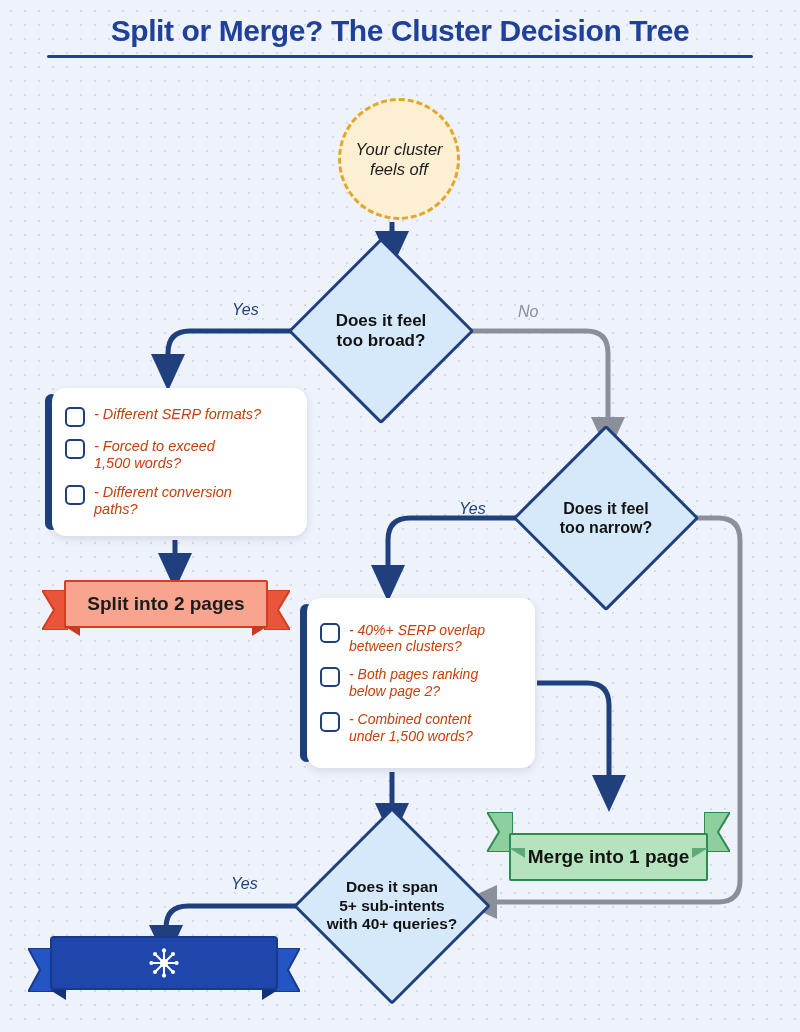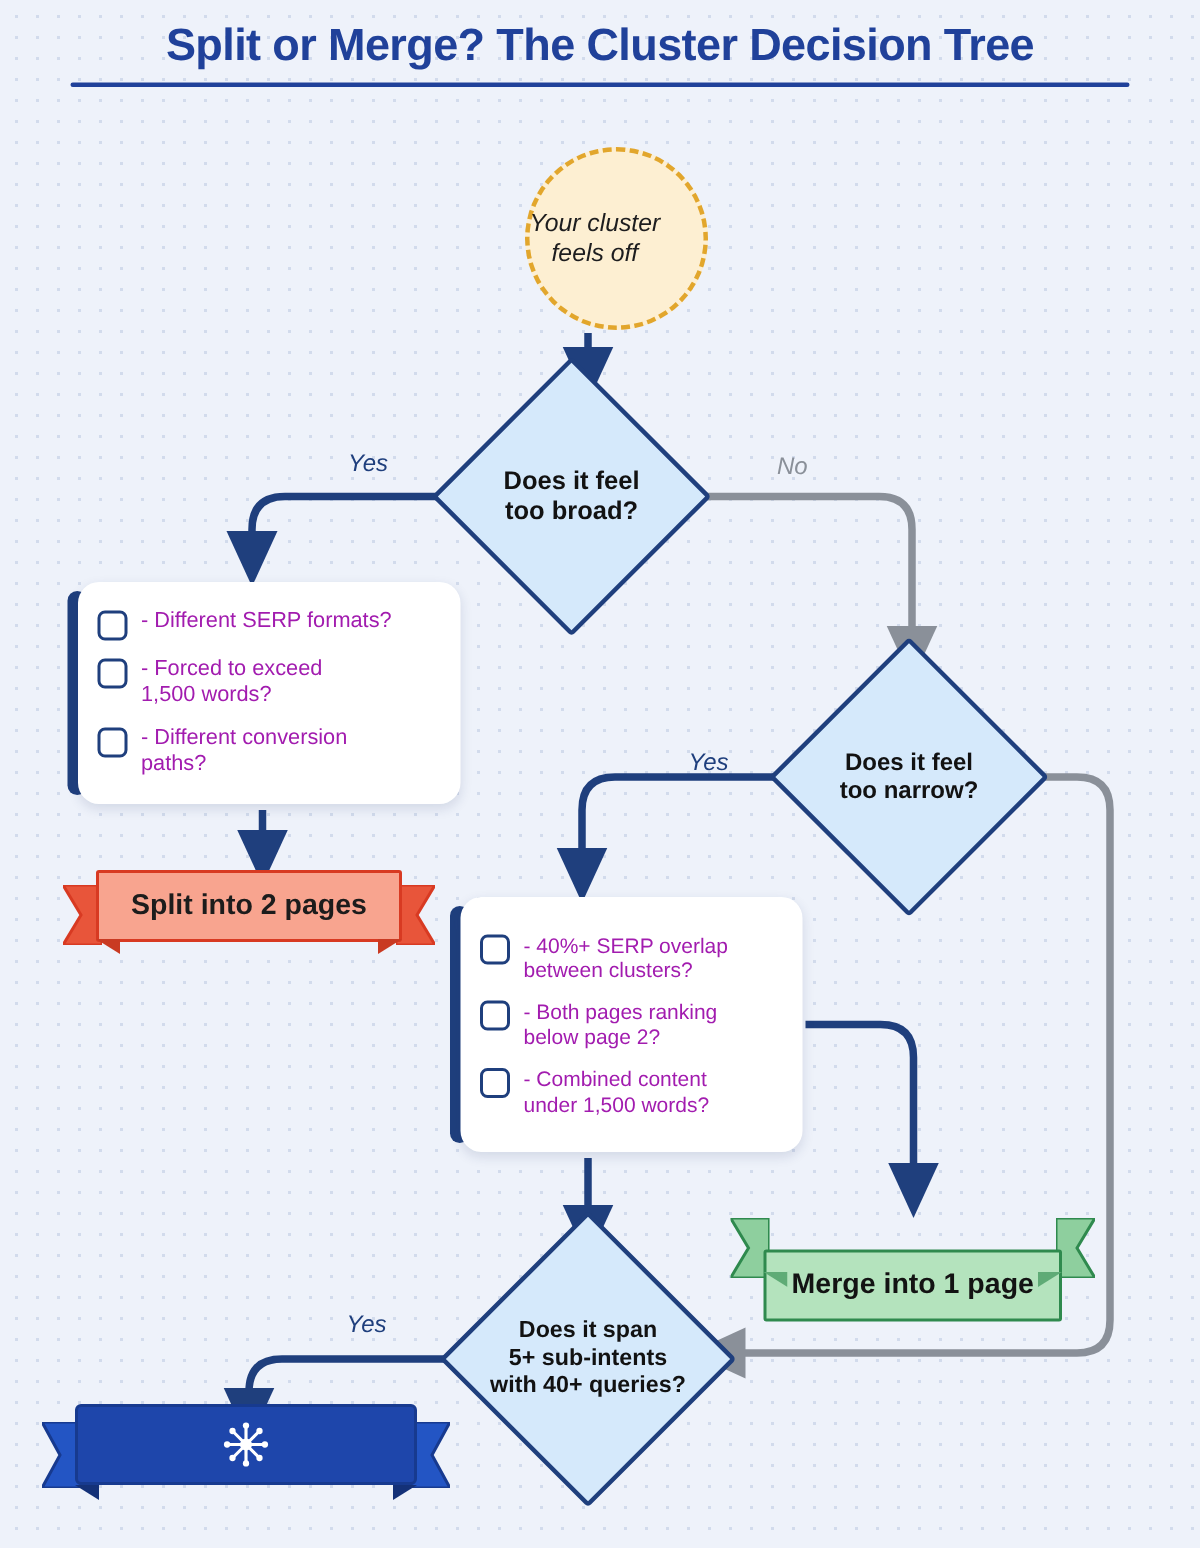--- a/index.html
+++ b/index.html
@@ -53,30 +53,31 @@
     left: 0;
     top: 0;
     width: 800px;
     height: 1032px;
     pointer-events: none;
   }
 
   
   #start-node {
     position: absolute;
-    left: 350px;
+    left: 338px;
     top: 98px;
     width: 122px;
     height: 122px;
     border-radius: 50%;
     background: #fdefd2;
     border: 3px dashed #e2a62c;
     box-sizing: border-box;
     display: flex;
     align-items: center;
+    justify-content: center;
   }
   #start-label {
     font-style: italic;
     font-size: 16.5px;
     color: #1d1d1f;
     line-height: 1.22;
     text-align: center;
     white-space: pre-line;
   }
 
@@ -152,23 +153,24 @@
     width: 20px;
     height: 20px;
     border: 2.5px solid #1f3f7d;
     border-radius: 5px;
     background: #ffffff;
     margin-top: 1px;
     box-sizing: border-box;
   }
   .check-text {
     font-size: 14.5px;
-    color: #a21caf;
+    color: #c2410c;
     line-height: 1.2;
     white-space: pre-line;
+    font-style: italic;
   }
   #card-split { left: 45px; top: 388px; width: 262px; height: 148px; }
   #card-merge { left: 300px; top: 598px; width: 235px; height: 170px; }
   #card-merge .check-text { font-size: 14px; }
 
   
   .ribbon {
     position: absolute;
   }
   .ribbon .tail {

